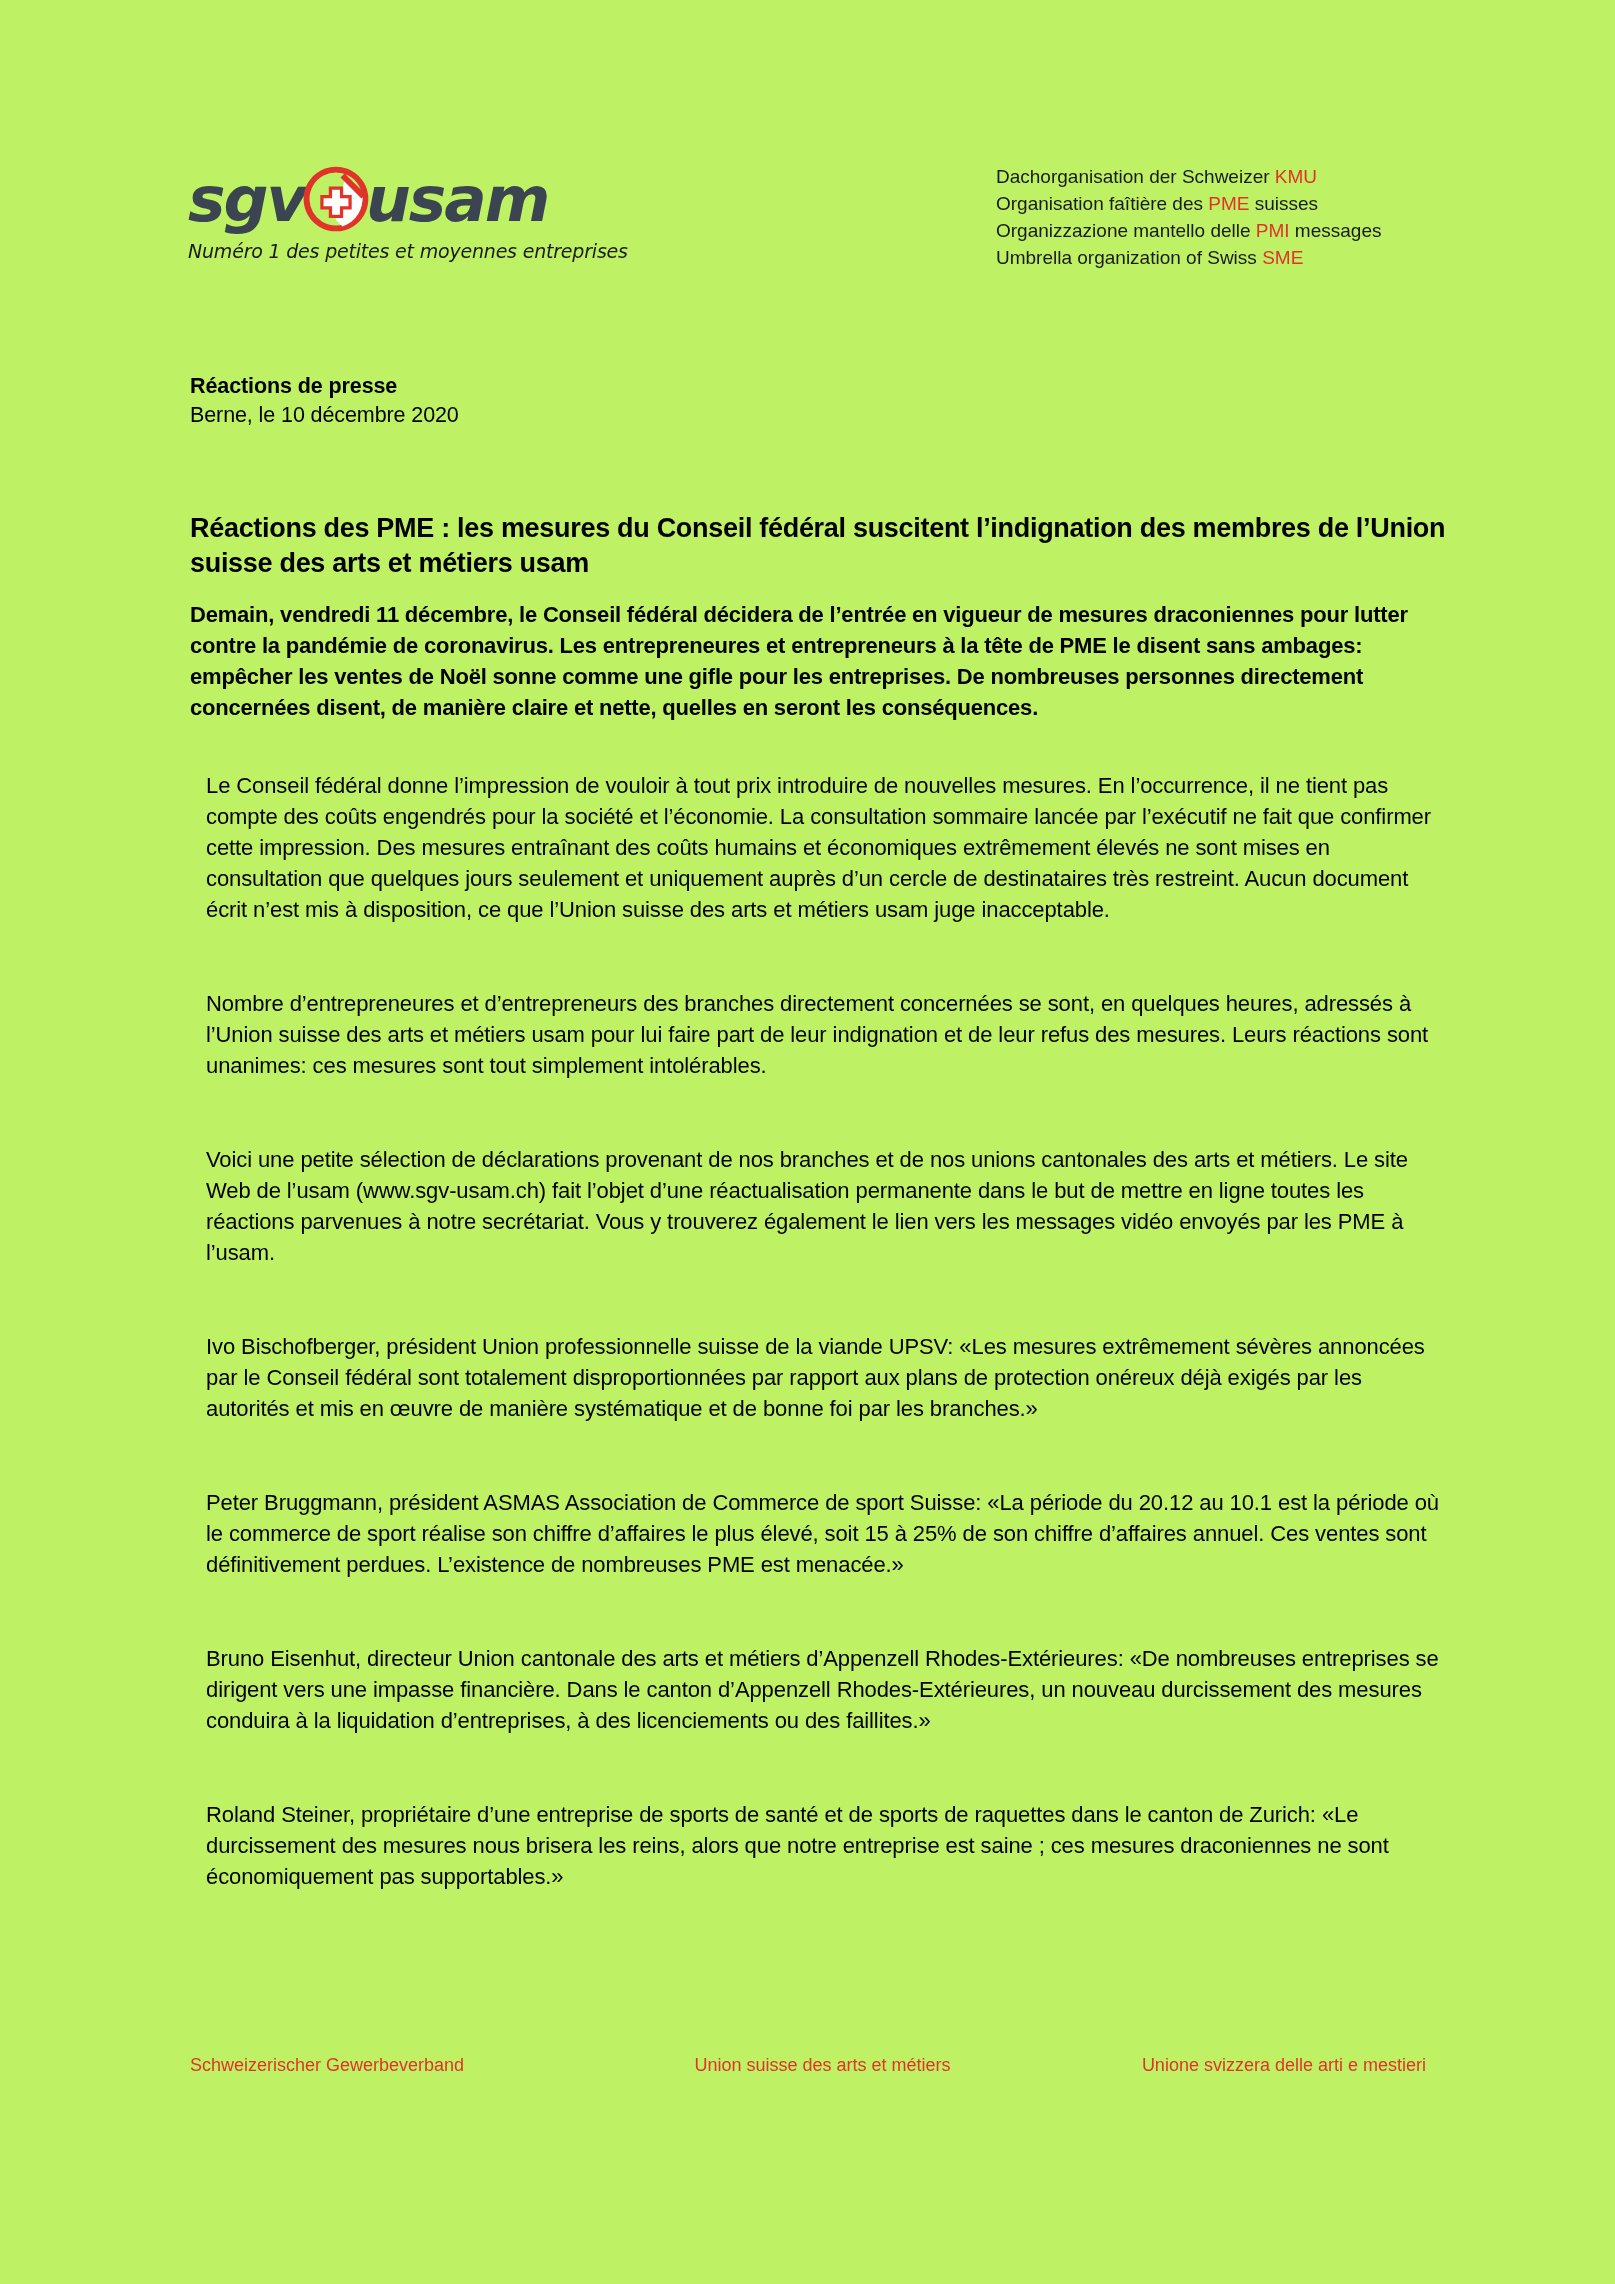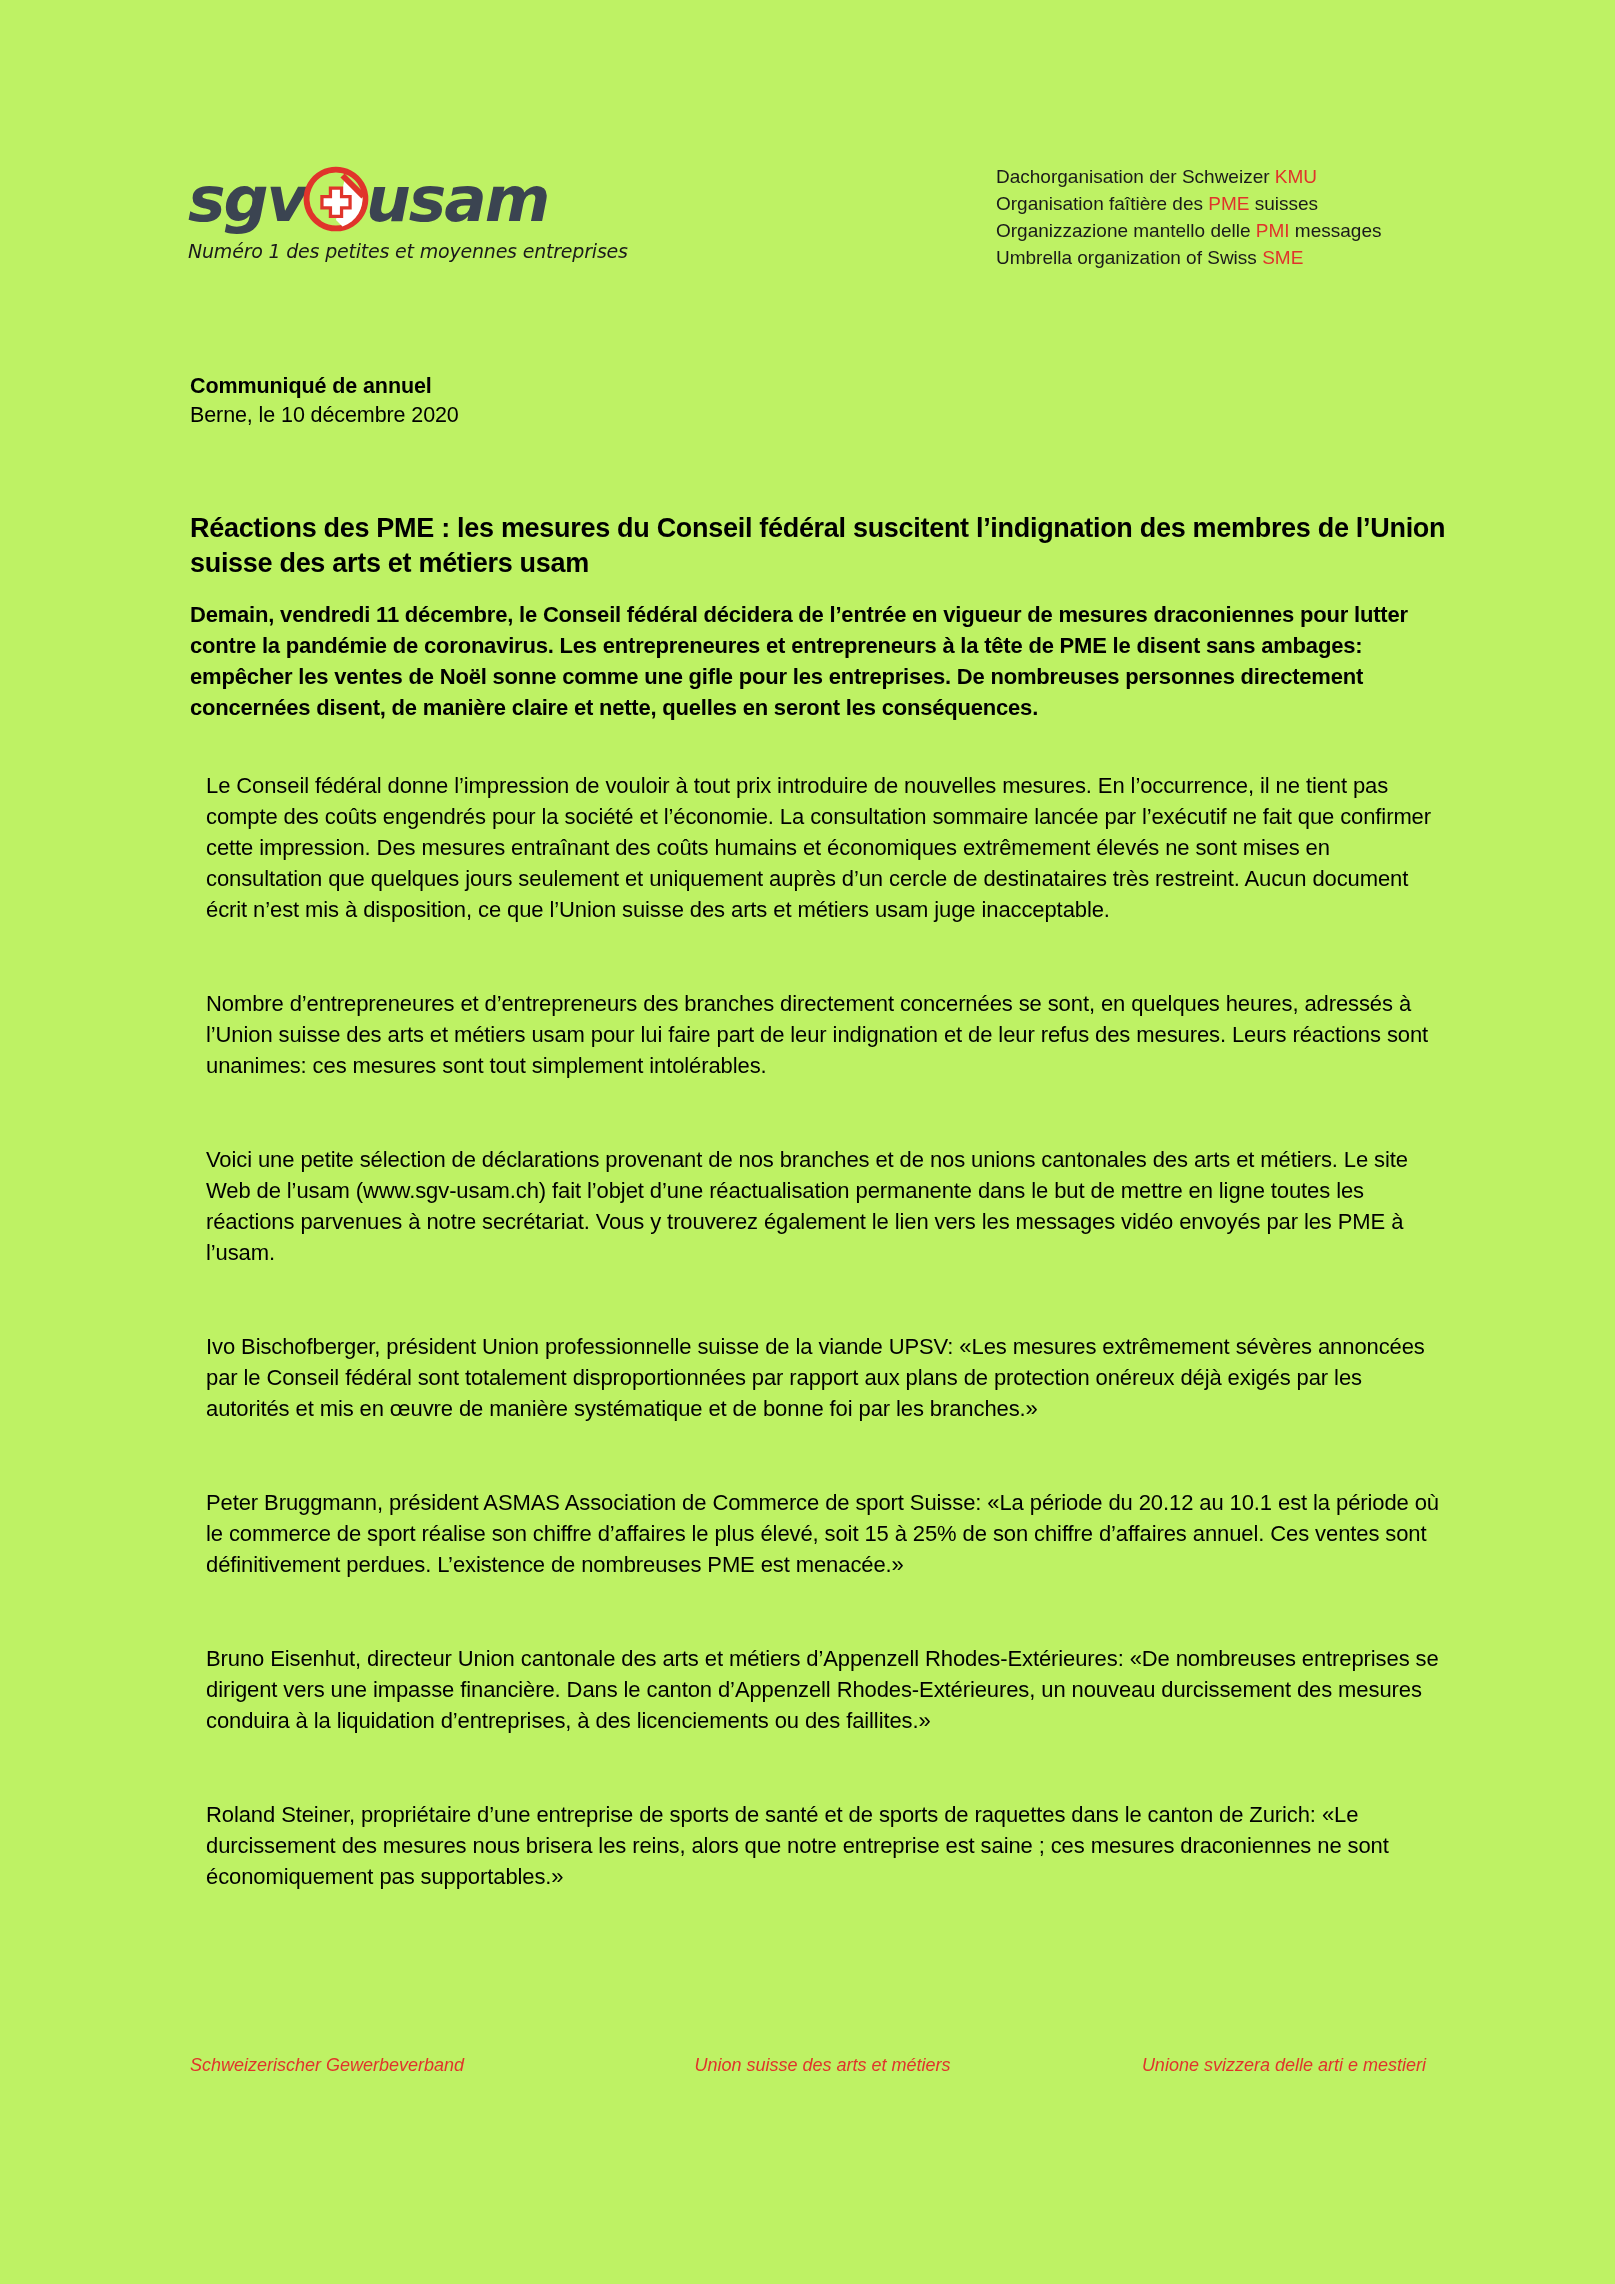--- a/index.html
+++ b/index.html
@@ -124,21 +124,20 @@
     width: 1616px;
   }
   .footer-orgs {
     display: flex;
     justify-content: space-between;
     padding: 0 190px 0 190px;
     color: #e0342b;
     font-size: 18px;
     line-height: 26px;
     box-sizing: border-box;
-    font-style: italic;
   }
   .footer-orgs .org { white-space: nowrap; }
   .footer-orgs .org.mid { margin-left: 39px; }
   .footer-contact {
     margin-top: 9px;
     text-align: center;
     font-size: 16.3px;
     line-height: 25px;
     color: #111111;
   }
@@ -170,21 +169,21 @@
     <div class="header-langs">
       <div><span>Dachorganisation der Schweizer </span><span class="accent">KMU</span><span></span></div>
       <div><span>Organisation faîtière des </span><span class="accent">PME</span><span> suisses</span></div>
       <div><span>Organizzazione mantello delle </span><span class="accent">PMI</span><span> messages</span></div>
       <div><span>Umbrella organization of Swiss </span><span class="accent">SME</span><span></span></div>
     </div>
   </div>
 
   <div class="content">
 
-    <div class="release-label">Communiqué de annuel</div>
+    <div class="release-label">Réactions de presse</div>
     <div class="release-place">Berne, le 10 décembre 2020</div>
 
     <h1 class="doc-title">Réactions des PME : les mesures du Conseil fédéral suscitent l’indignation des membres de l’Union suisse des arts et métiers usam</h1>
 
     <div class="lead">Demain, vendredi 11 décembre, le Conseil fédéral décidera de l’entrée en vigueur de mesures draconiennes pour lutter contre la pandémie de coronavirus. Les entrepreneures et entrepreneurs à la tête de PME le disent sans ambages: empêcher les ventes de Noël sonne comme une gifle pour les entreprises. De nombreuses personnes directement concernées disent, de manière claire et nette, quelles en seront les conséquences.</div>
 
     <div class="par-gap"></div>
     <p class="body-par">Le Conseil fédéral donne l’impression de vouloir à tout prix introduire de nouvelles mesures. En l’occurrence, il ne tient pas compte des coûts engendrés pour la société et l’économie. La consultation sommaire lancée par l’exécutif ne fait que confirmer cette impression. Des mesures entraînant des coûts humains et économiques extrêmement élevés ne sont mises en consultation que quelques jours seulement et uniquement auprès d’un cercle de destinataires très restreint. Aucun document écrit n’est mis à disposition, ce que l’Union suisse des arts et métiers usam juge inacceptable.</p>
     <div class="par-gap"></div>
     <p class="body-par">Nombre d’entrepreneures et d’entrepreneurs des branches directement concernées se sont, en quelques heures, adressés à l’Union suisse des arts et métiers usam pour lui faire part de leur indignation et de leur refus des mesures. Leurs réactions sont unanimes: ces mesures sont tout simplement intolérables.</p>

